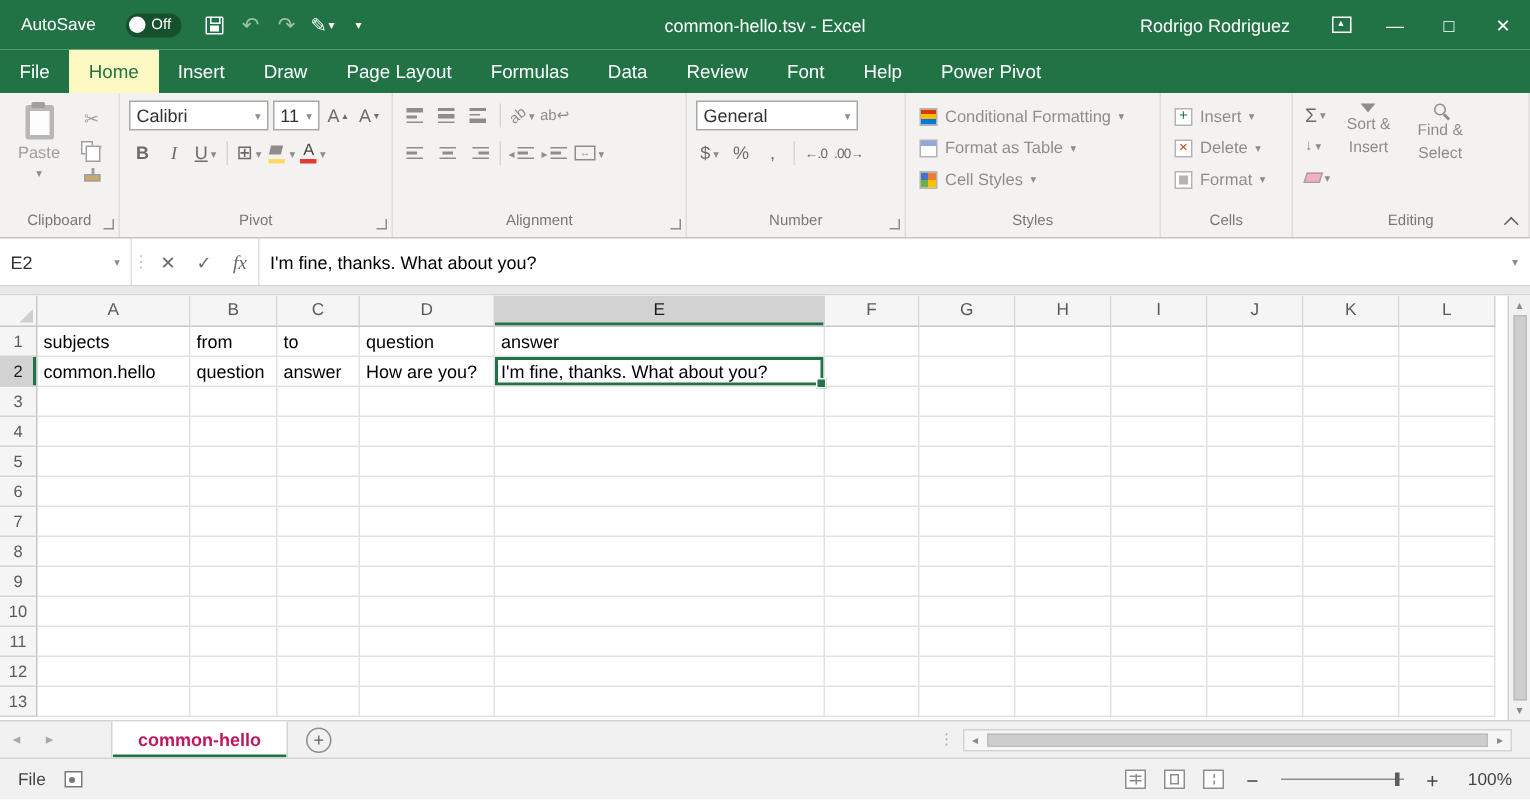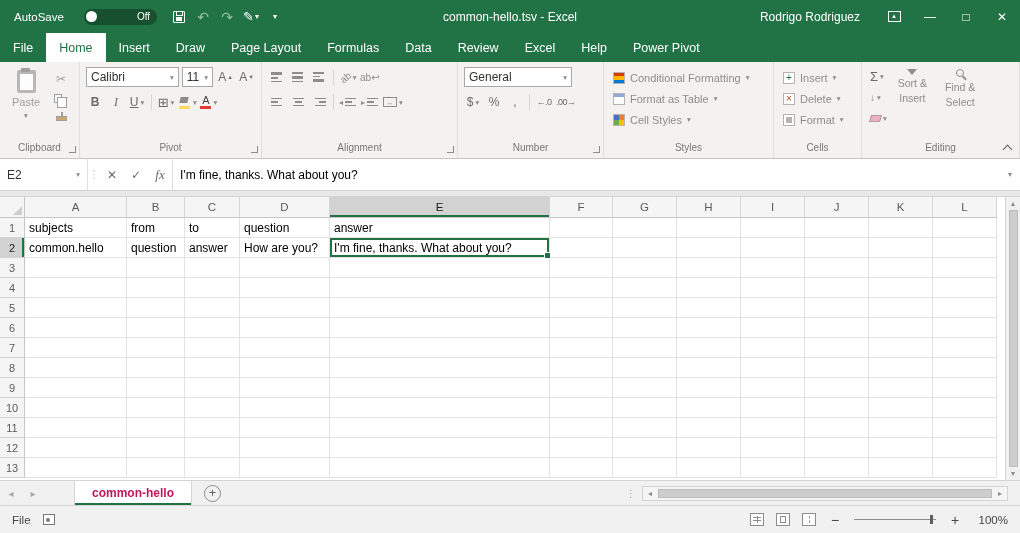--- a/index.html
+++ b/index.html
@@ -4,39 +4,39 @@
 <style>
   * { margin:0; padding:0; box-sizing:border-box; }
   body { width:1020px; height:533px; overflow:hidden; font-family:"Liberation Sans","DejaVu Sans",sans-serif; }
   .app { width:1020px; height:533px; display:flex; flex-direction:column; background:#fff; }
 
   
   .titlebar { height:33px; background:#217346; color:#fff; display:flex; align-items:center; position:relative; flex:0 0 auto; }
   .autosave { display:flex; align-items:center; gap:20px; padding:0 10px 0 14px; font-size:11.5px; }
   .as-pill { background:#17502f; border-radius:9px; height:16px; display:flex; align-items:center; padding:2px 7px 2px 2px; gap:4px; }
   .as-dot { width:11px; height:11px; background:#fff; border-radius:50%; }
-  .as-state { font-size:10px;margin-left:36px; }
+  .as-state { font-size:10px; }
   .qat { display:flex; align-items:center; }
   .qbtn { min-width:24px; height:33px; display:flex; align-items:center; justify-content:center; color:#fff; font-size:14px; gap:1px; }
   .qbtn.dim { opacity:.55; }
   .save-icon { width:12px; height:12px; border:1.5px solid #fff; border-radius:1px; position:relative; display:inline-block; }
   .save-icon::before { content:""; position:absolute; top:0; left:2px; width:5px; height:3.5px; border:1px solid #fff; border-top:none; }
   .save-icon::after { content:""; position:absolute; bottom:1px; left:1.5px; width:6px; height:3.5px; background:#fff; }
   .pen-glyph { font-size:13px; }
   .dd-w { font-size:8px; color:#fff; }
   .tb-title { position:absolute; left:50%; transform:translateX(-50%); font-size:12px; white-space:nowrap; }
   .tb-right { margin-left:auto; display:flex; align-items:center; height:100%; }
   .tb-user { font-size:12px; margin-right:16px; }
   .tb-btn { width:36px; height:33px; display:flex; align-items:center; justify-content:center; font-size:12px; color:#fff; }
   .rdo-icon { width:13px; height:11px; border:1px solid #fff; display:inline-flex; align-items:flex-start; justify-content:center; font-size:7px; line-height:8px; }
 
   
   .tabrow { height:29px; background:#217346; display:flex; align-items:stretch; color:#fff; flex:0 0 auto; }
   .rtab { padding:0 13px; font-size:12.5px; display:flex; align-items:center; white-space:nowrap; }
-  .rtab.active { background:#ffffff; color:#217346; }
+  .rtab.active { background:#fef9c3; color:#217346; }
   .tr-right { margin-left:auto; display:flex; align-items:center; gap:20px; padding-right:12px; }
   .tellme, .share { display:flex; align-items:center; gap:7px; font-size:12.5px; white-space:nowrap; }
   .mag { width:8px; height:8px; border:1.5px solid #8f8d8b; border-radius:50%; position:relative; display:inline-block; }
   .mag::after { content:""; position:absolute; width:5px; height:1.5px; background:#8f8d8b; transform:rotate(45deg); right:-4px; bottom:-2px; }
   .mag.white, .mag.white::after { border-color:#fff; }
   .mag.white::after { background:#fff; }
   .share-icon { width:11px; height:10px; position:relative; display:inline-block; }
   .share-icon::before { content:""; position:absolute; top:0; left:3px; width:5px; height:5px; border:1.2px solid #fff; border-radius:50%; }
   .share-icon::after { content:""; position:absolute; bottom:0; left:1px; width:9px; height:4px; border:1.2px solid #fff; border-bottom:none; border-radius:5px 5px 0 0; }
   .smiley-glyph { color:#fbca13; font-size:17px; line-height:17px; }
@@ -209,21 +209,21 @@
 
   <div class="tabrow">
     <div class="rtab">File</div>
     <div class="rtab active">Home</div>
     <div class="rtab">Insert</div>
     <div class="rtab">Draw</div>
     <div class="rtab">Page Layout</div>
     <div class="rtab">Formulas</div>
     <div class="rtab">Data</div>
     <div class="rtab">Review</div>
-    <div class="rtab">Excel</div>
+    <div class="rtab">Font</div>
     <div class="rtab">Help</div>
     <div class="rtab">Power Pivot</div>
   </div>
 
   <div class="ribbon">
 
     <div class="rgroup g-clipboard">
       <div class="rg-content">
         <div class="paste-btn">
           <span class="clipboard-icon"></span>

